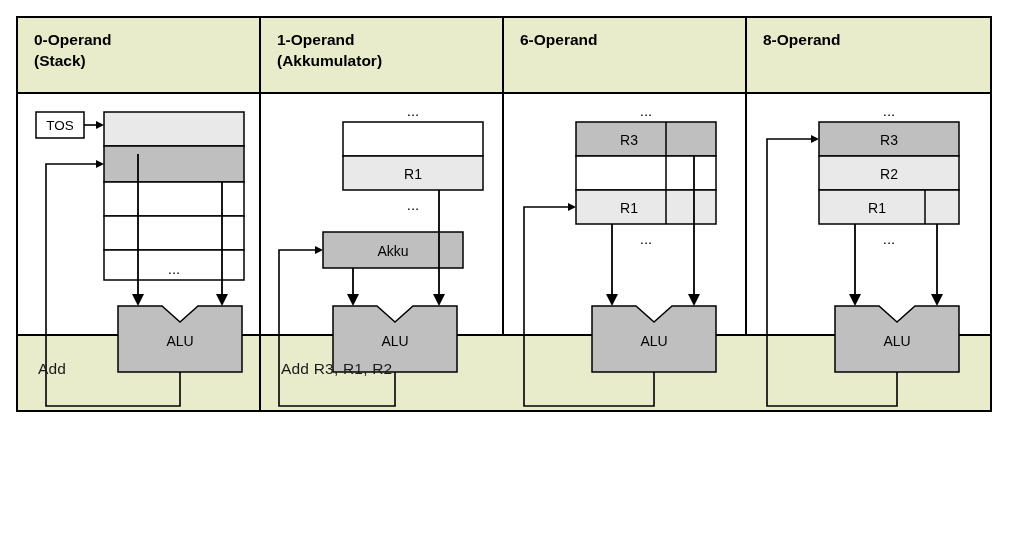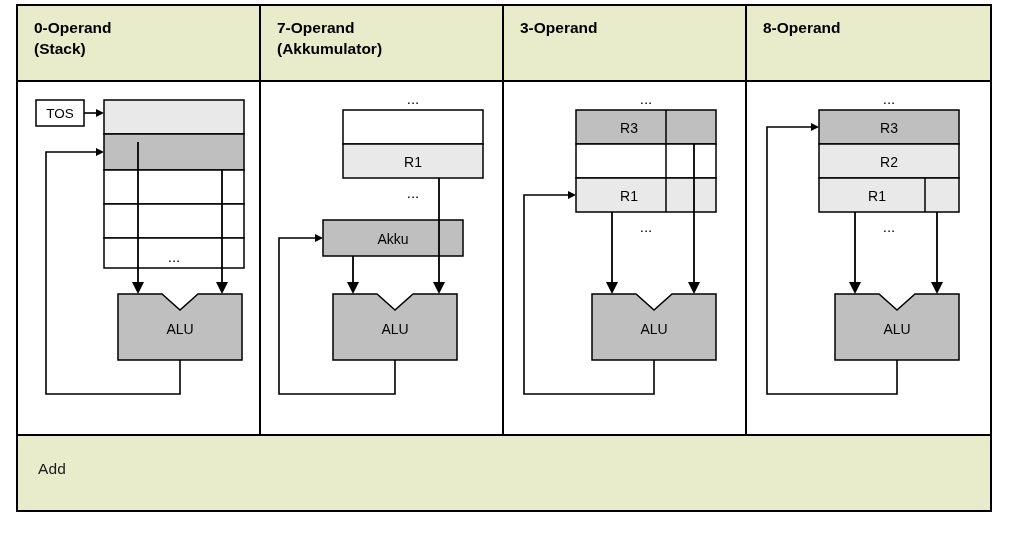--- a/index.html
+++ b/index.html
@@ -15,23 +15,23 @@
     position: relative;
     width: 1009px;
     height: 541px;
     background: #ffffff;
     overflow: hidden;
   }
   
   .table {
     position: absolute;
     left: 16px;
-    top: 4px;
+    top: 16px;
     width: 976px;
-    height: 508px;
+    height: 396px;
     box-sizing: border-box;
     border: 2px solid #000000;
     background: #ffffff;
     display: flex;
     flex-direction: column;
   }
   .row-head {
     display: flex;
     height: 74px;
     background: #e8eccb;
@@ -59,49 +59,48 @@
   .head-title {
     padding: 12px 0 0 16px;
     font-size: 15.5px;
     font-weight: bold;
     color: #000000;
     line-height: 1.35;
     white-space: pre-line;
   }
   .foot-text {
     padding-top: 24px;
-    padding-left: 4px;
+    padding-left: 20px;
     font-size: 15.5px;
     color: #1a1a1a;
     letter-spacing: 0.2px;
-    margin-left: 16px;
   }
   .diagram {
     position: absolute;
     inset: 0;
   }
   .diagram svg { display: block; }
 </style>
 </head>
 <body>
 
 <div id="page">
   <div class="table">
 
     <div class="row-head">
       <div class="cell">
         <div class="head-title">0-Operand
 (Stack)</div>
       </div>
       <div class="cell">
-        <div class="head-title">7-Operand
+        <div class="head-title">1-Operand
 (Akkumulator)</div>
       </div>
       <div class="cell">
-        <div class="head-title">3-Operand</div>
+        <div class="head-title">6-Operand</div>
       </div>
       <div class="cell">
         <div class="head-title">8-Operand</div>
       </div>
     </div>
 
     <div class="row-body">
 
       <div class="cell">
         <div class="diagram">
@@ -224,16 +223,19 @@
             <polygon points="72,45 64,41 64,49" fill="#000"></polygon>
           </svg>
         </div>
       </div>
     </div>
 
     <div class="row-foot">
       <div class="cell">
         <div class="foot-text">Add</div>
       </div>
+      <div class="cell">
+        <div class="foot-text">Add   R3, R1, R2</div>
+      </div>
     </div>
 
   </div>
 </div>
 
 </body></html>

